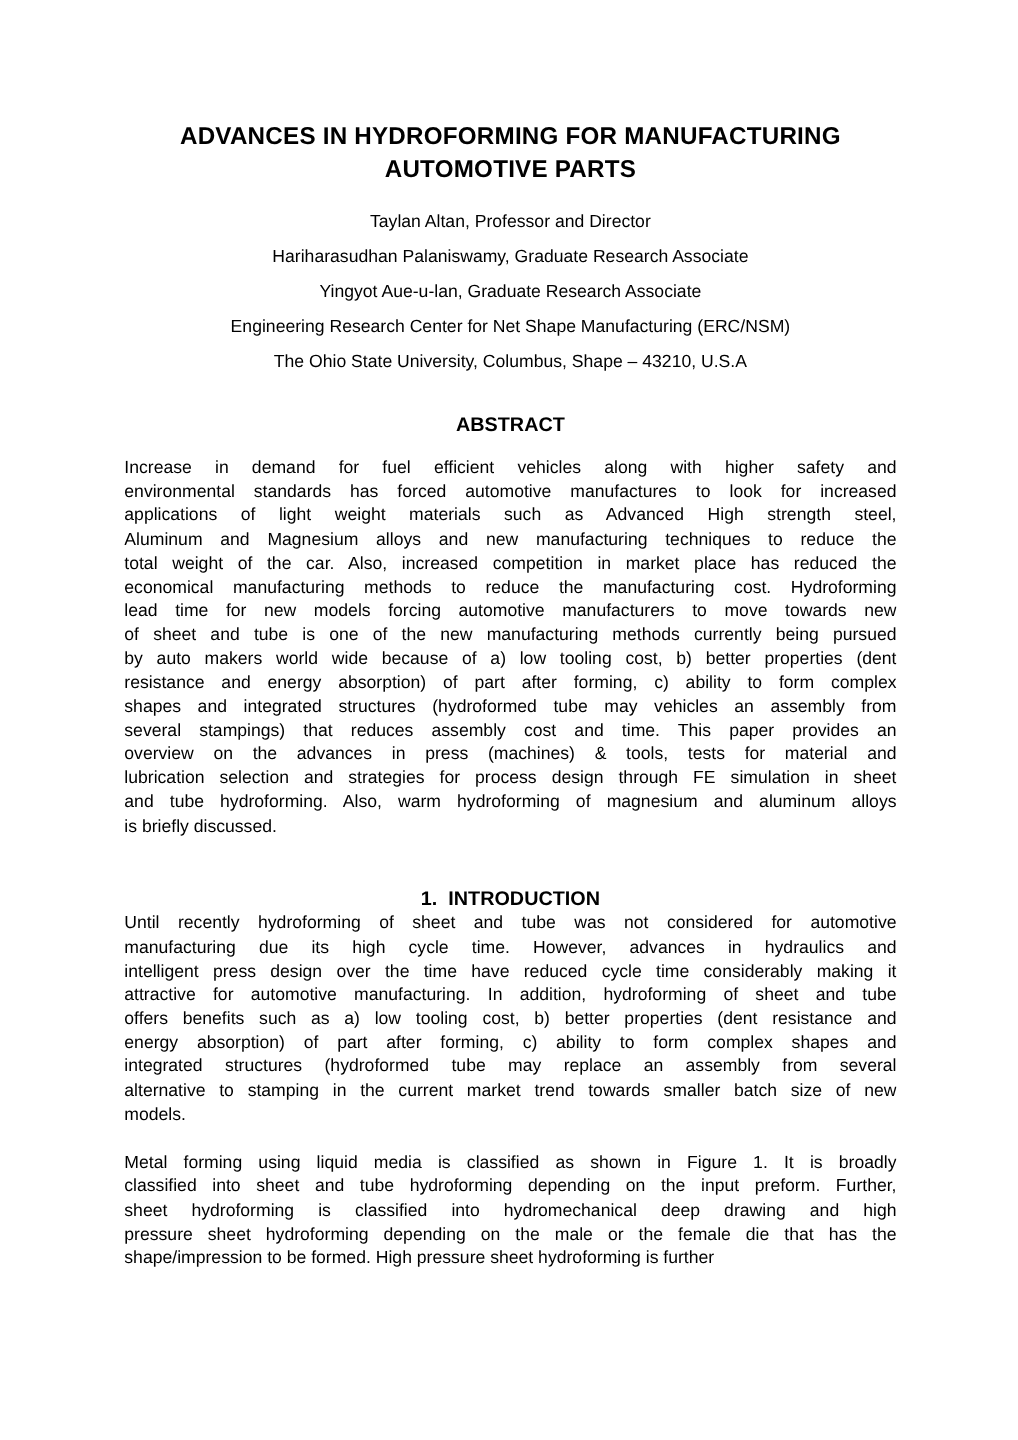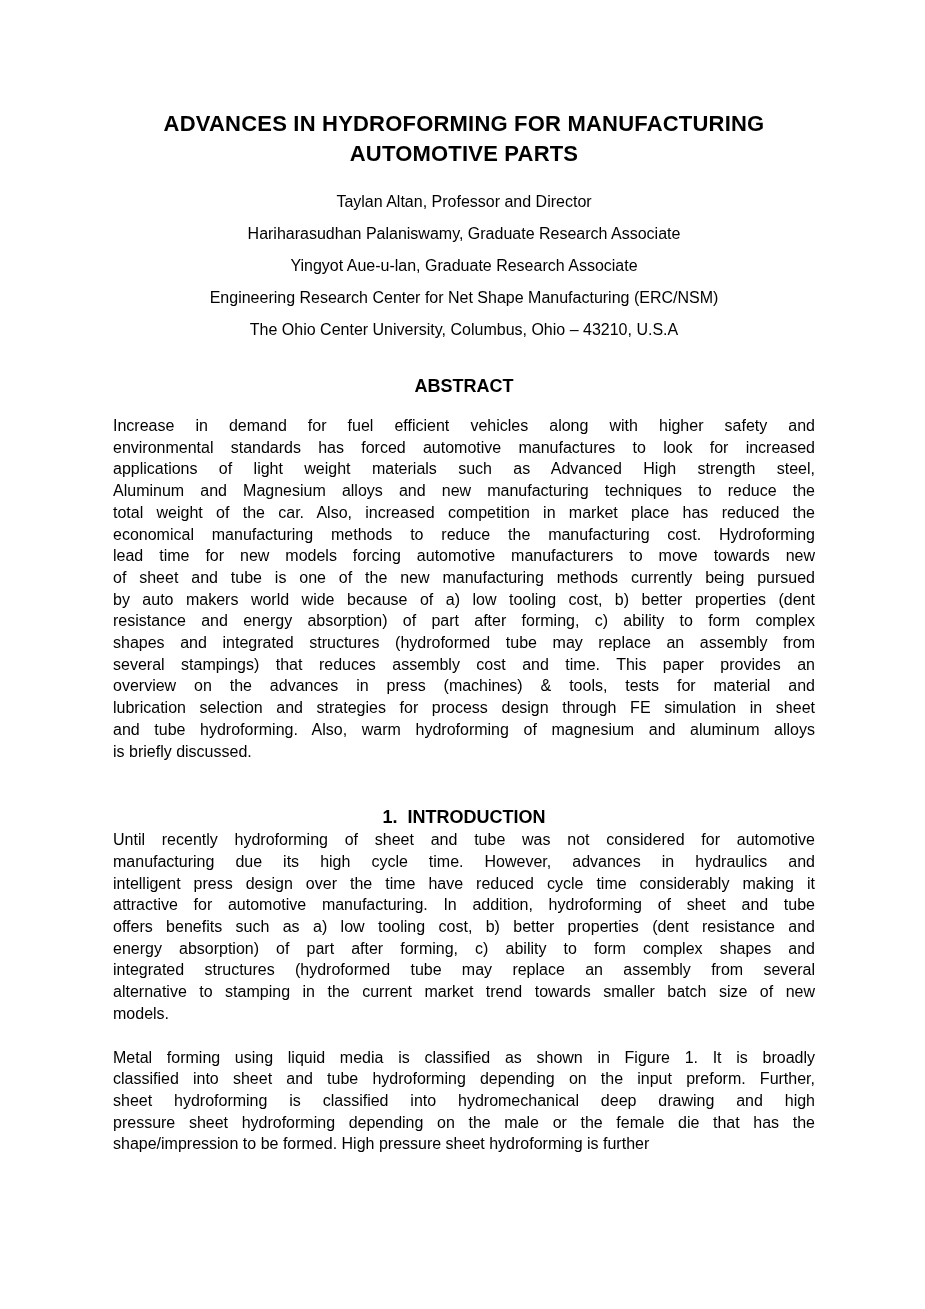--- a/index.html
+++ b/index.html
@@ -67,37 +67,37 @@
 <div class="page">
   <div class="content">
 
     <h1 class="title">ADVANCES IN HYDROFORMING FOR MANUFACTURING AUTOMOTIVE PARTS</h1>
 
     <div class="authors">
         <div class="author-line">Taylan Altan, Professor and Director</div>
         <div class="author-line">Hariharasudhan Palaniswamy, Graduate Research Associate</div>
         <div class="author-line">Yingyot Aue-u-lan, Graduate Research Associate</div>
         <div class="author-line">Engineering Research Center for Net Shape Manufacturing (ERC/NSM)</div>
-        <div class="author-line last">The Ohio Center University, Columbus, Ohio – 43210, U.S.A</div>
+        <div class="author-line last">The Ohio State University, Columbus, Shape – 43210, U.S.A</div>
       </div>
 
     <div class="section abstract-section">
       <h2 class="section-heading">ABSTRACT</h2>
       <div class="para abstract-body">
           <div class="jline">Increase in demand for fuel efficient vehicles along with higher safety and</div>
           <div class="jline">environmental standards has forced automotive manufactures to look for increased</div>
           <div class="jline">applications of light weight materials such as Advanced High strength steel,</div>
           <div class="jline">Aluminum and Magnesium alloys and new manufacturing techniques to reduce the</div>
           <div class="jline">total weight of the car. Also, increased competition in market place has reduced the</div>
           <div class="jline">economical manufacturing methods to reduce the manufacturing cost. Hydroforming</div>
           <div class="jline">lead time for new models forcing automotive manufacturers to move towards new</div>
           <div class="jline">of sheet and tube is one of the new manufacturing methods currently being pursued</div>
           <div class="jline">by auto makers world wide because of a) low tooling cost, b) better properties (dent</div>
           <div class="jline">resistance and energy absorption) of part after forming, c) ability to form complex</div>
-          <div class="jline">shapes and integrated structures (hydroformed tube may replace an assembly from</div>
+          <div class="jline">shapes and integrated structures (hydroformed tube may vehicles an assembly from</div>
           <div class="jline">several stampings) that reduces assembly cost and time. This paper provides an</div>
           <div class="jline">overview on the advances in press (machines) &amp; tools, tests for material and</div>
           <div class="jline">lubrication selection and strategies for process design through FE simulation in sheet</div>
           <div class="jline">and tube hydroforming. Also, warm hydroforming of magnesium and aluminum alloys</div>
           <div class="jline last">is briefly discussed.</div>
         </div>
     </div>
 
     <div class="section intro-section">
       <h2 class="section-heading">1.  INTRODUCTION</h2>

